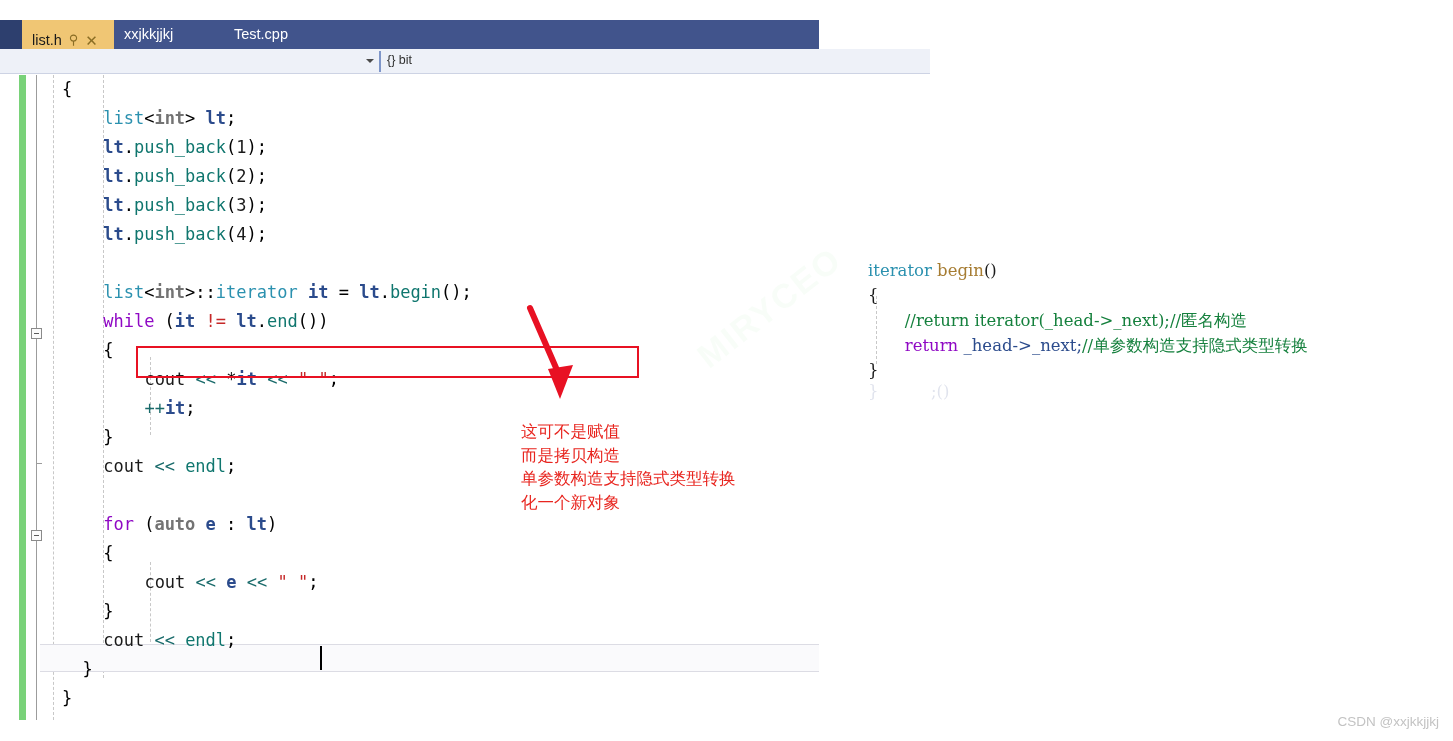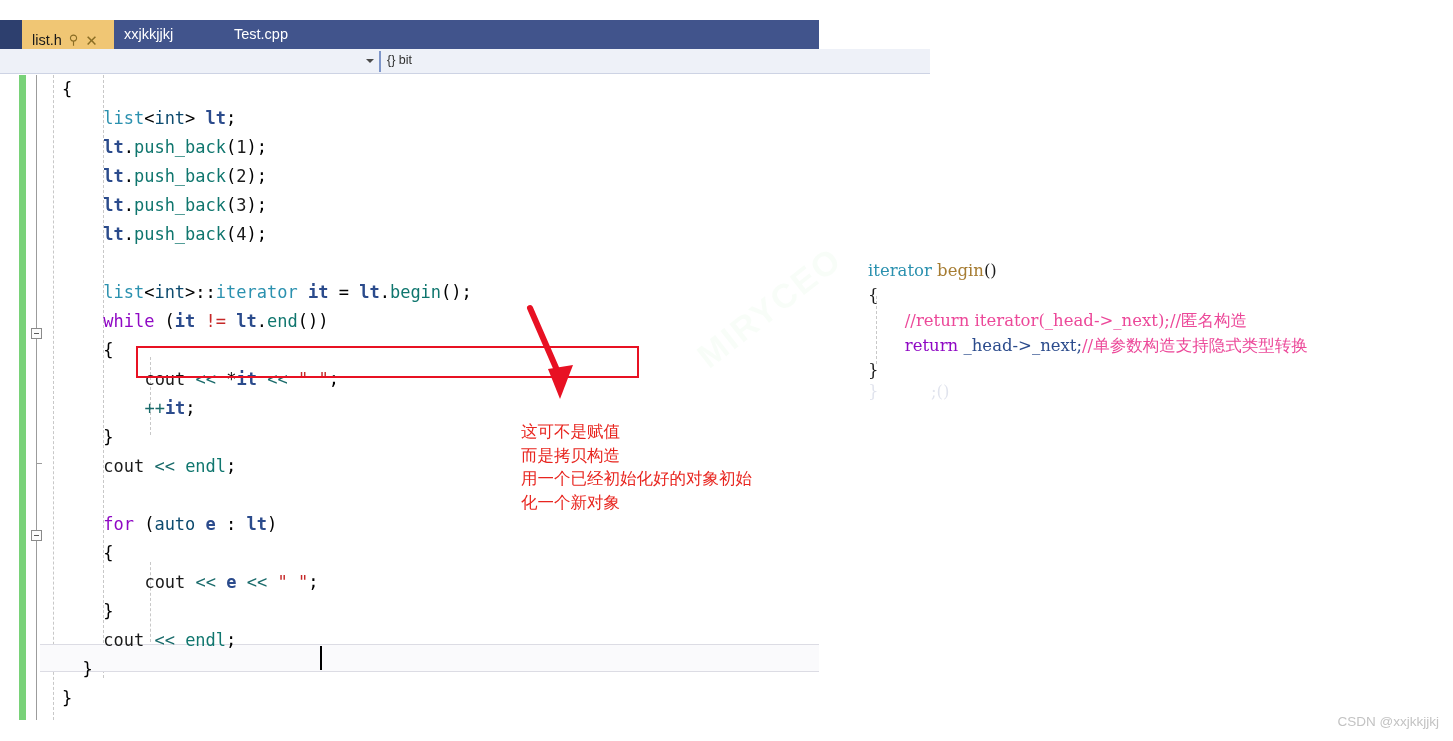--- a/index.html
+++ b/index.html
@@ -205,21 +205,21 @@
     font-family: "DejaVu Sans Mono", monospace;
     font-size: 17px;
     line-height: 29.2px;
     white-space: pre;
     color: #000000;
   }
   .cl { position: absolute; left: 62px; white-space: pre; }
 
   
   .t-type    { color: #2b91af; }   
-  .t-kw      { color: #0c4a6e; }   
+  .t-kw      { color: #737373; font-weight: bold; }   
   .t-ctrl    { color: #8f08c4; }   
   .t-fn      { color: #0f766e; }   
   .t-var     { color: #2b4b8c; font-weight: bold; }
   .t-op2     { color: #1a6b6b; }   
   .t-red     { color: #c62828; }
   .t-plain   { color: #1a1a1a; }
   .t-punct   { color: #000000; }
   .t-brace   { color: #000000; }
 
   
@@ -274,21 +274,21 @@
     height: 155px;
     font-family: "DejaVu Serif", serif;
     font-size: 16.5px;
     line-height: 25.5px;
     white-space: pre;
   }
   .rl { position: absolute; left: 0; white-space: pre; }
   .r-type { color: #2b91af; }
   .r-fn   { color: #a67c32; }
   .r-kw   { color: #8f08c4; }
-  .r-cmt  { color: #ec4899; }
+  .r-cmt  { color: #15803d; }
   .r-plain{ color: #1a1a1a; }
   .r-var  { color: #2b4b8c; }
   #right-panel-rail {
     position: absolute;
     left: 8px;
     top: 38px;
     width: 0;
     height: 68px;
     border-left: 1px dashed #c8c8c8;
   }
@@ -379,21 +379,21 @@
   </div>
 </div>
 
 <svg id="red-arrow" viewBox="0 0 70 100">
   <line x1="12" y1="5" x2="42" y2="74" stroke="#e81123" stroke-width="6" stroke-linecap="round"></line>
   <polygon points="30,66 55,62 42,96" fill="#e81123"></polygon>
 </svg>
 
 <div id="annotation-note">这可不是赋值
 而是拷贝构造
-用一个已经初始化好的对象初始
+单参数构造支持隐式类型转换
 化一个新对象</div>
 
 <div id="right-panel">
   <div id="right-panel-rail"></div>
 <div class="rl" style="top: 0px; left: 0px;"><span class="r-type">iterator</span><span class="r-plain"> </span><span class="r-fn">begin</span><span class="r-plain">()</span></div><div class="rl" style="top: 25px; left: 0px;"><span class="r-plain">{</span></div><div class="rl" style="top: 50px; left: 36.8px;"><span class="r-cmt">//return iterator(_head-&gt;_next);//匿名构造</span></div><div class="rl" style="top: 75px; left: 36.8px;"><span class="r-kw">return</span><span class="r-plain"> </span><span class="r-var">_head-&gt;_next;</span><span class="r-cmt">//单参数构造支持隐式类型转换</span></div><div class="rl" style="top: 100px; left: 0px;"><span class="r-plain">}</span></div></div>
 <div id="right-panel-faded">}          ;()</div>
 
 <div id="watermark-diagonal">MIRYCEO</div>
 <div id="footer-watermark">CSDN @xxjkkjjkj</div>
 

